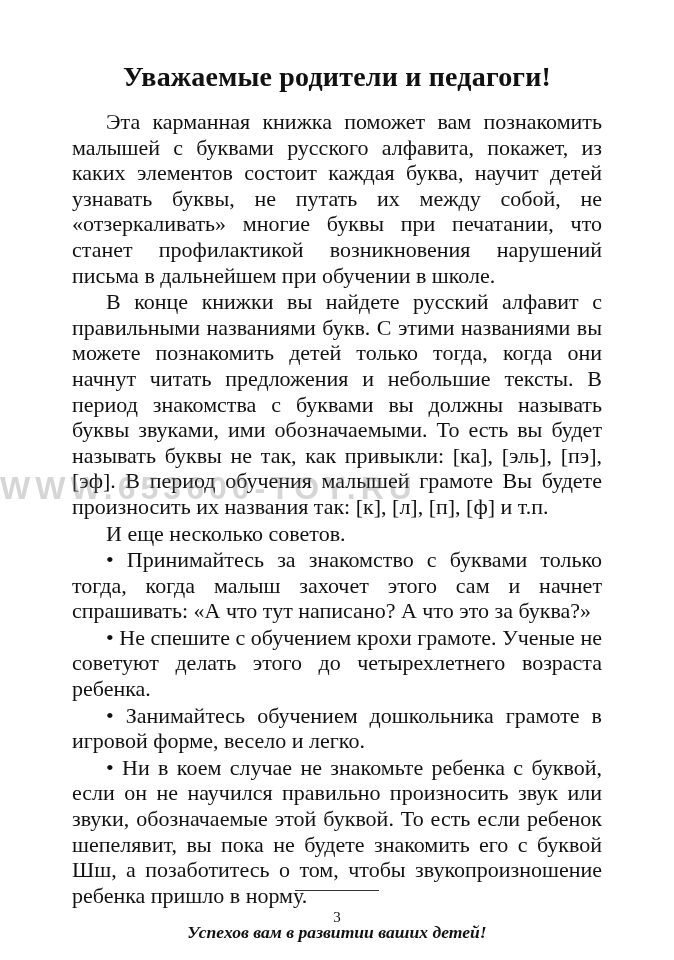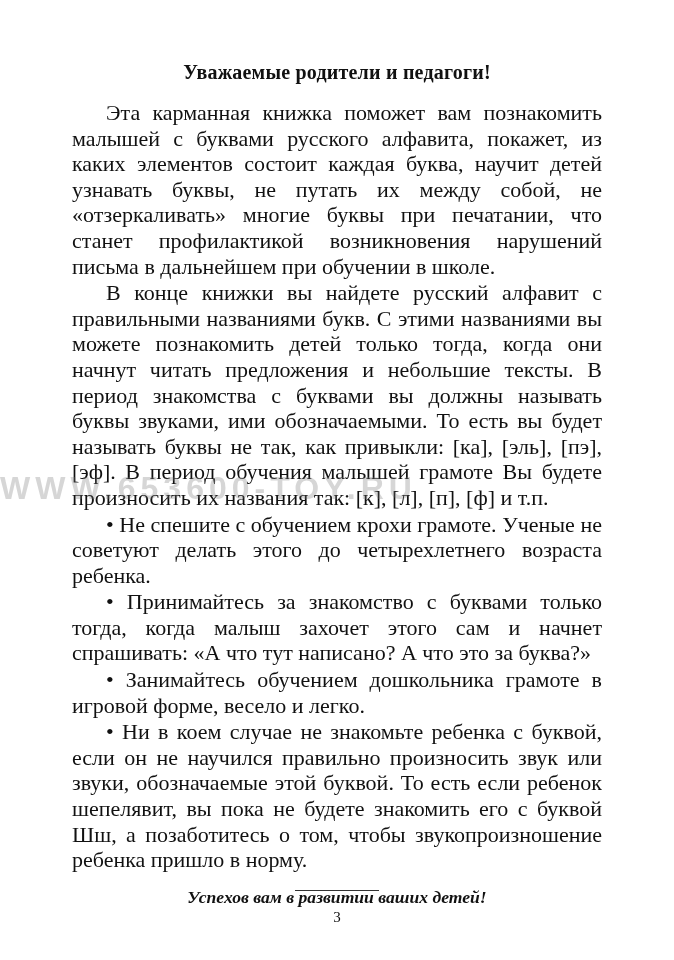--- a/index.html
+++ b/index.html
@@ -17,21 +17,21 @@
   }
   .page {
     position: relative;
     width: 674px;
     height: 960px;
     box-sizing: border-box;
     padding: 55px 72px 0 72px;
   }
   .page-title {
     text-align: center;
-    font-size: 20px;
+    font-size: 28px;
     font-weight: bold;
     margin: 6px 0 16px 0;
     letter-spacing: 0.2px;
   }
   .para {
     font-size: 22px;
     line-height: 25.6px;
     text-align: justify;
     text-justify: inter-word;
     margin: 0 0 1px 0;
@@ -85,22 +85,23 @@
 </style>
 </head>
 <body>
 
 <div class="page">
 
   <h1 class="page-title">Уважаемые родители и педагоги!</h1>
 
   <p class="para">Эта карманная книжка поможет вам познакомить малышей с буквами русского алфавита, покажет, из каких элементов состоит каждая буква, научит детей узнавать буквы, не путать их между собой, не «отзеркаливать» многие буквы при печатании, что станет профилактикой возникновения нарушений письма в дальнейшем при обучении в школе.</p>
   <p class="para">В конце книжки вы найдете русский алфавит с правильными названиями букв. С этими названиями вы можете познакомить детей только тогда, когда они начнут читать предложения и небольшие тексты. В период знакомства с буквами вы должны называть буквы звуками, ими обозначаемыми. То есть вы будет называть буквы не так, как привыкли: [ка], [эль], [пэ], [эф]. В период обучения малышей грамоте Вы будете произносить их названия так: [к], [л], [п], [ф] и т.п.</p>
+  <p class="para">И еще несколько советов.</p>
+  <p class="para bullet">• Принимайтесь за знакомство с буквами только тогда, когда малыш захочет этого сам и начнет спрашивать: «А что тут написано? А что это за буква?»</p>
   <p class="para bullet">• Не спешите с обучением крохи грамоте. Ученые не советуют делать этого до четырехлетнего возраста ребенка.</p>
-  <p class="para bullet">• Принимайтесь за знакомство с буквами только тогда, когда малыш захочет этого сам и начнет спрашивать: «А что тут написано? А что это за буква?»</p>
   <p class="para bullet">• Занимайтесь обучением дошкольника грамоте в игровой форме, весело и легко.</p>
   <p class="para bullet">• Ни в коем случае не знакомьте ребенка с буквой, если он не научился правильно произносить звук или звуки, обозначаемые этой буквой. То есть если ребенок шепелявит, вы пока не будете знакомить его с буквой Шш, а позаботитесь о том, чтобы звукопроизношение ребенка пришло в норму.</p>
 
   <p class="closing">Успехов вам в развитии ваших детей!</p>
 
   <div class="watermark">WWW.653600-TOY.RU</div>
 
   <div class="footer">
     <div class="footer-rule"></div>
     <div class="page-number">3</div>

